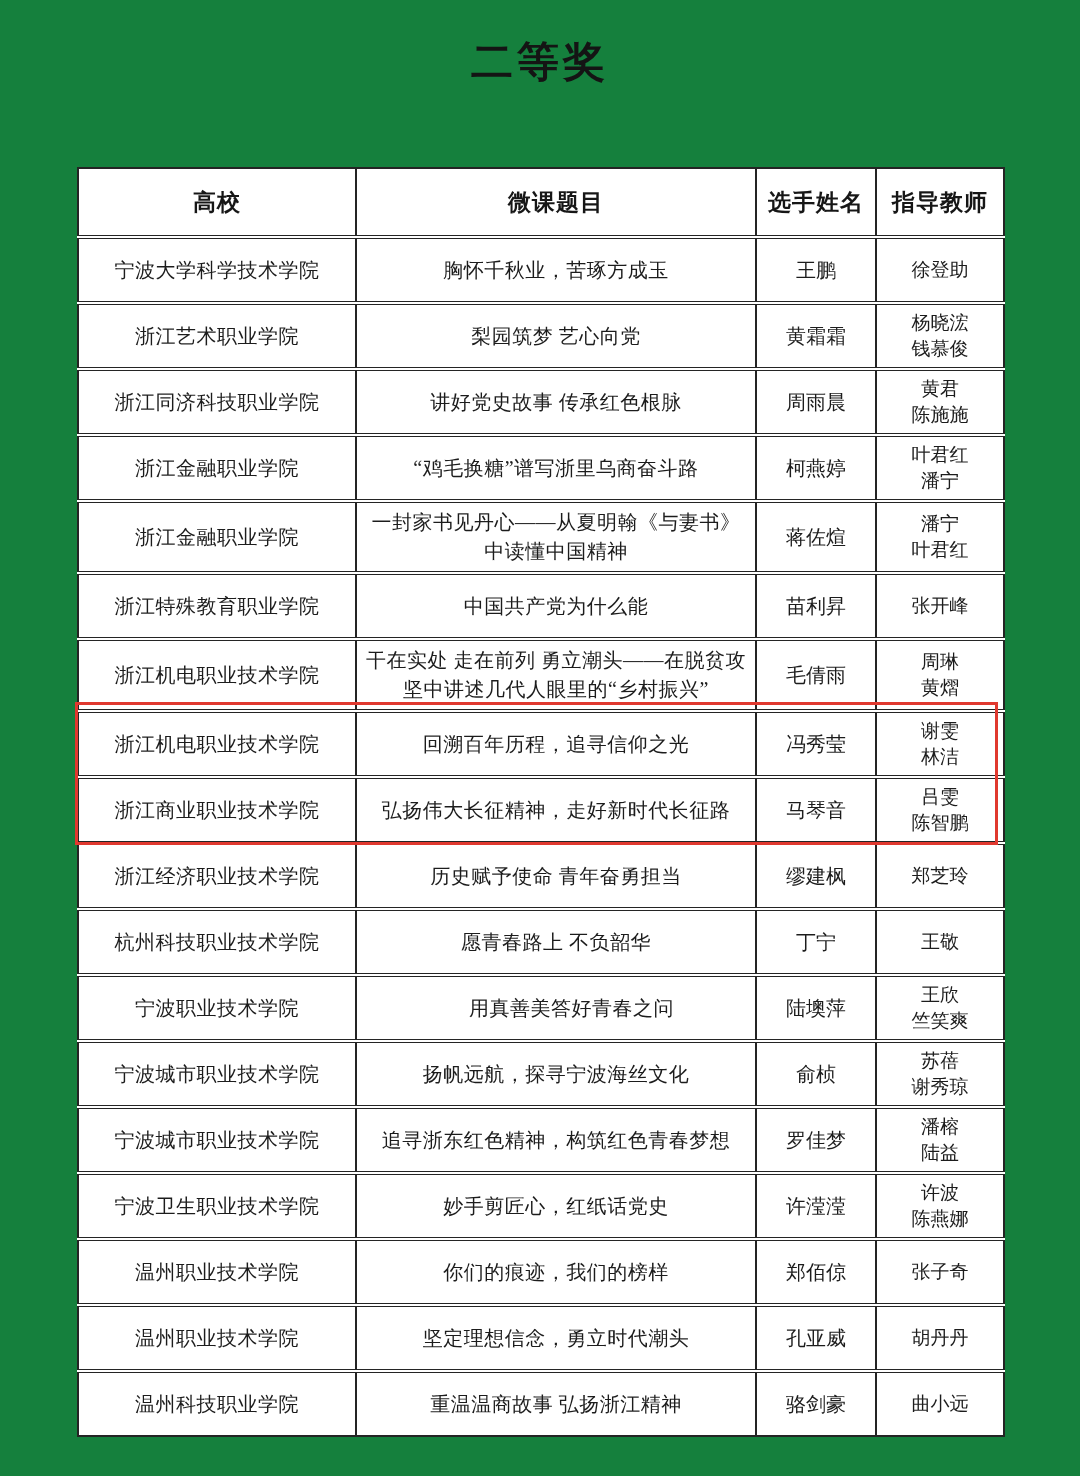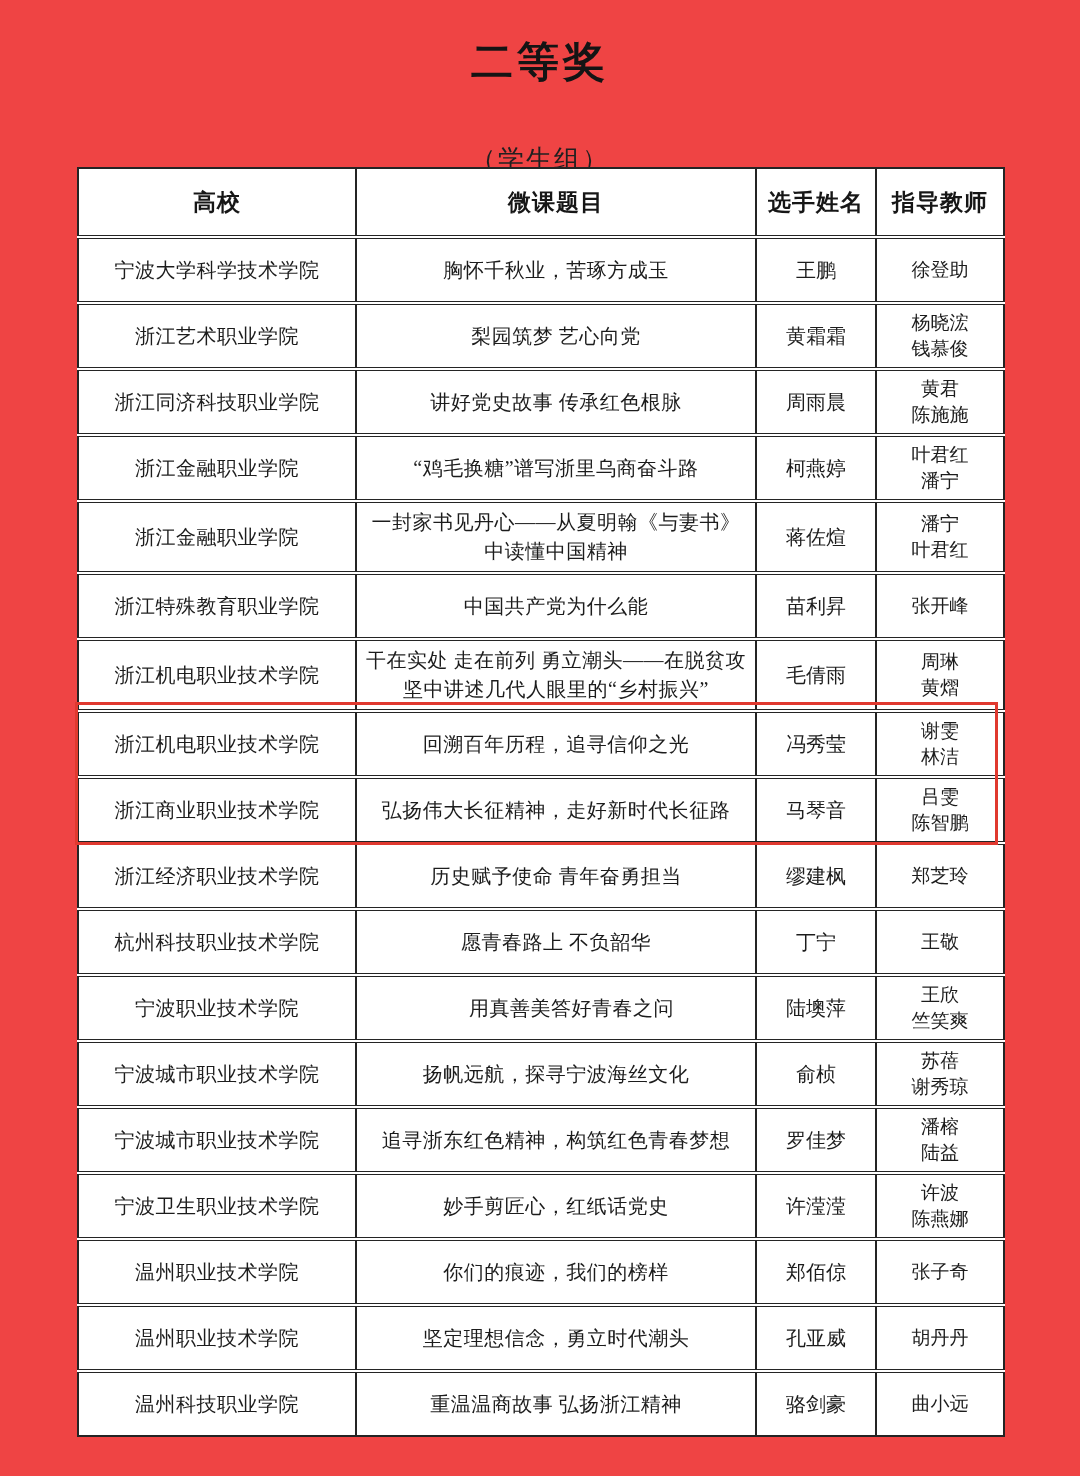--- a/index.html
+++ b/index.html
@@ -4,21 +4,21 @@
 <style>
   html, body {
     margin: 0;
     padding: 0;
     background: #ffffff;
   }
   .page {
     position: relative;
     width: 1080px;
     height: 1476px;
-    background: #ef4444;
+    background: #15803d;
     color: #1c1c1c;
     font-family: "Liberation Serif", "DejaVu Serif", serif;
     overflow: hidden;
   }
   .page-title {
     margin: 0;
     padding-top: 34px;
     text-align: center;
     font-size: 42px;
     font-weight: bold;
@@ -79,21 +79,20 @@
     box-sizing: border-box;
   }
 </style>
 </head>
 <body>
 
 <div class="page">
 
   <h1 class="page-title">二等奖</h1>
 
-  <div class="group-subtitle">（学生组）</div>
 
   <table class="awards">
     <colgroup>
       <col class="c-school">
       <col class="c-title">
       <col class="c-name">
       <col class="c-teacher">
     </colgroup>
     <thead>
       <tr>

